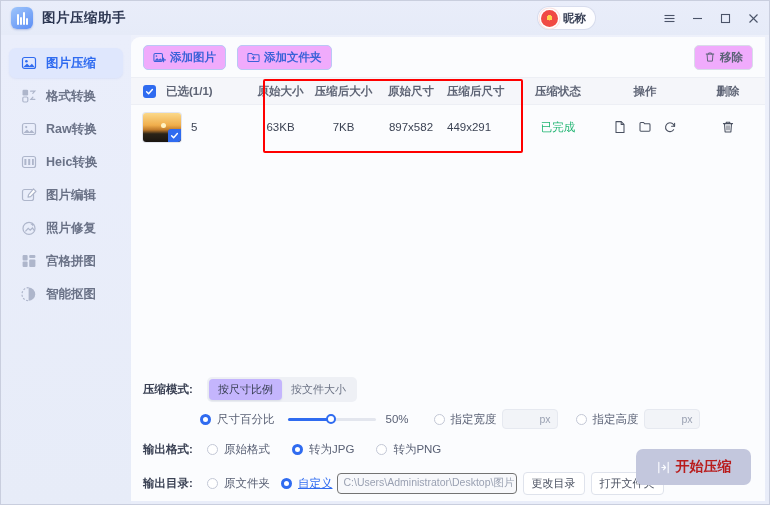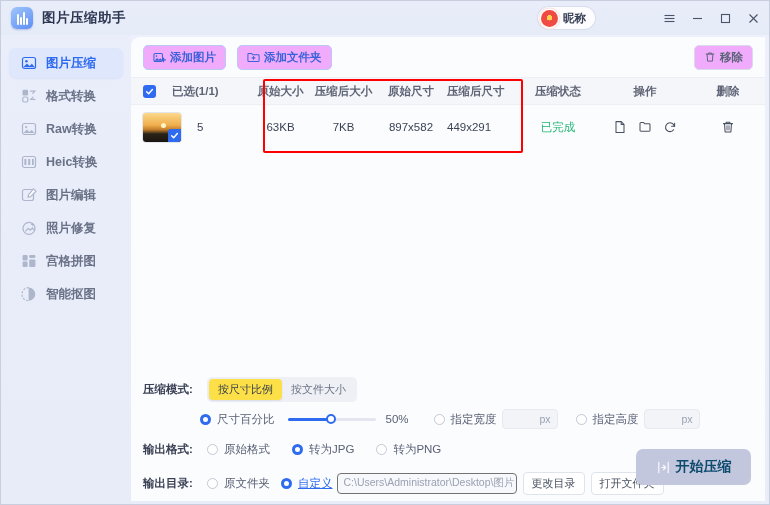--- a/index.html
+++ b/index.html
@@ -94,21 +94,21 @@
   .table{position:absolute;left:0;top:40px;width:634px;}
   .thead{
     display:flex;align-items:center;height:26px;
     background:#f5f6fa;border-top:1px solid #edeff5;border-bottom:1px solid #edeff5;
     font-size:11.5px;color:#5e6475;font-weight:bold;
   }
   .trow{
     display:flex;align-items:center;height:44px;
     font-size:11.5px;color:#3c4354;
   }
-  .c-sel{width:118px;display:flex;align-items:center;padding-left:12px;box-sizing:border-box;gap:16px;}
+  .c-sel{width:118px;display:flex;align-items:center;padding-left:12px;box-sizing:border-box;gap:10px;}
   .c-osize{width:63px;text-align:center;}
   .c-csize{width:63px;text-align:center;}
   .c-odim{width:72px;text-align:center;}
   .c-cdim{width:72px;}
   .c-status{width:78px;text-align:center;}
   .c-ops{width:96px;display:flex;align-items:center;justify-content:center;gap:11px;}
   .c-del{width:70px;display:flex;align-items:center;justify-content:center;}
   .chk{
     width:13px;height:13px;border-radius:3px;background:#2f6bf0;
     display:flex;align-items:center;justify-content:center;flex:0 0 13px;
@@ -139,21 +139,21 @@
     box-sizing:border-box;padding:12px 0 0 12px;
   }
   .orow{display:flex;align-items:center;height:30px;font-size:11.5px;color:#3c4354;}
   .olabel{width:64px;color:#3a4154;font-weight:bold;font-size:11.5px;}
   .segment{
     display:flex;align-items:center;background:#eef0f5;border-radius:5px;padding:2px;
   }
   .seg{
     padding:3px 9px;border-radius:4px;font-size:11px;color:#6b7284;
   }
-  .seg.on{background:#fde047;color:#333b4d;box-shadow:0 1px 2px rgba(80,90,120,.13);}
+  .seg.on{background:#c4b5fd;color:#333b4d;box-shadow:0 1px 2px rgba(80,90,120,.13);}
   .radio{
     width:11px;height:11px;border-radius:50%;border:1.5px solid #c3c8d6;background:#fff;
     flex:0 0 11px;box-sizing:border-box;
   }
   .radio.on{border:3.5px solid #2f6bf0;background:#fff;}
   .rlab{margin-left:6px;margin-right:13px;color:#5a6175;font-size:11.5px;}
   .slider{
     position:relative;width:88px;height:12px;display:flex;align-items:center;margin-right:10px;
   }
   .strack{position:absolute;left:0;top:5px;width:88px;height:2.5px;border-radius:2px;background:#e3e6ee;}
@@ -173,21 +173,21 @@
     display:flex;align-items:center;padding:0 6px;box-sizing:border-box;
     color:#9aa1b2;font-size:10.5px;overflow:hidden;white-space:nowrap;margin-left:2px;
   }
   .minibtn{
     height:21px;padding:0 8px;border:1px solid #dfe3ec;border-radius:4px;background:#fff;
     display:flex;align-items:center;color:#4a5161;font-size:11px;margin-left:6px;
   }
   .linkish{color:#2f6bf0;text-decoration:underline;font-size:11.5px;margin-left:6px;margin-right:2px;}
   .startbtn{
     position:absolute;right:14px;bottom:16px;width:115px;height:36px;border-radius:7px;
-    background:#c3c7dd;color:#0c4a6e;font-size:14px;font-weight:bold;
+    background:#c3c7dd;color:#b91c1c;font-size:14px;font-weight:bold;
     display:flex;align-items:center;justify-content:center;gap:5px;
   }
   .startbtn svg{display:block;}
 </style>
 </head>
 <body>
 
 <div class="app">
 
   <div class="titlebar">

